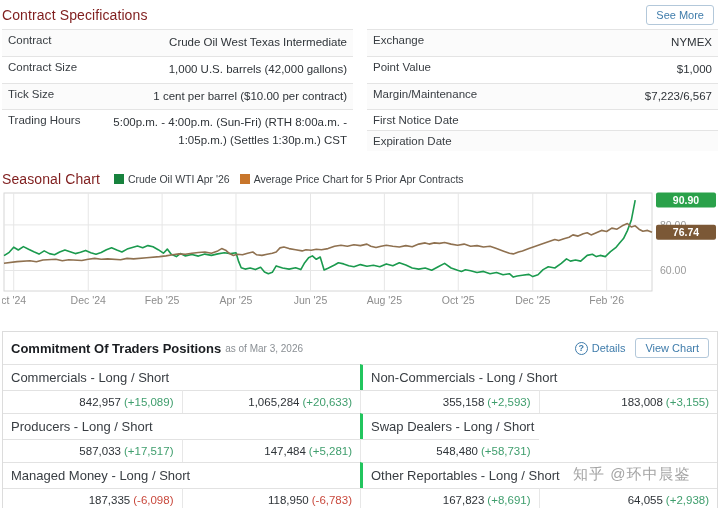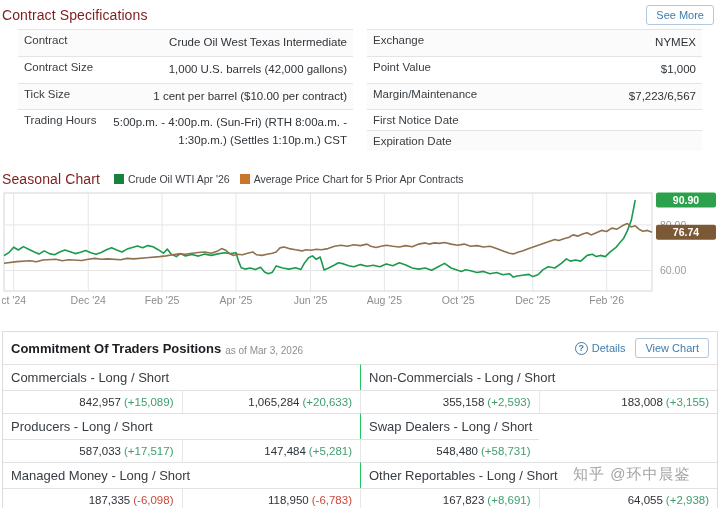--- a/index.html
+++ b/index.html
@@ -8,54 +8,54 @@
   .page { position:relative; width:720px; height:508px; background:#fff; }
 
   
   .sec-head { display:flex; align-items:center; justify-content:space-between;
     padding:5px 6px 4px 2px; }
   .sec-title { font-size:14px; font-weight:normal; color:#7f1d1d; letter-spacing:.1px; }
   .btn { display:inline-block; font-size:11px; color:#3f7cab; background:#fff;
     border:1px solid #b3c8da; border-radius:3px; padding:3px 9px; cursor:pointer; }
 
   
-  .spec-wrap { display:flex; padding:0 18px; }
+  .spec-wrap { display:flex; padding:0 2px; }
   .spec-col { flex:1; }
   .spec-col.left { margin-right:14px; }
   .spec-row { display:flex; justify-content:space-between; align-items:flex-start;
     font-size:11.5px; padding:4px 6px; border-top:1px solid #e4e4e4; min-height:21px; }
   .spec-col .spec-row:nth-child(odd){ background:#fbfbfb; }
   .spec-label { color:#383d42; }
   .spec-value { color:#2e3338; text-align:right; max-width:238px; line-height:1.55; }
 
   
   .seasonal { margin-top:14px; }
   .seasonal-head { display:flex; align-items:center; padding:3px 2px 4px 2px; }
   .legend { display:flex; align-items:center; margin-left:14px; }
   .legend-item { display:flex; align-items:center; margin-right:10px; font-size:10.5px; color:#3a3f44; }
   .swatch { width:10px; height:10px; margin-right:4px; display:inline-block; }
   .chart-box { position:relative; padding:0 2px; }
 
   
   .cot { margin-top:18px; border:1px solid #dcdcdc; margin-left:2px; margin-right:2px; }
   .cot-head { display:flex; align-items:center; justify-content:space-between;
     padding:6px 8px; }
-  .cot-title-wrap { display:flex; align-items:flex-end; }
+  .cot-title-wrap { display:flex; align-items:center; }
   .cot-title { font-size:13px; font-weight:bold; color:#1a1d21; }
   .cot-asof { font-size:10px; color:#8a8f94; margin-left:4px; }
   .cot-actions { display:flex; align-items:center; }
   .details-link { display:flex; align-items:center; font-size:11px; color:#3f7cab;
     margin-right:10px; cursor:pointer; }
   .qmark { display:inline-flex; align-items:center; justify-content:center;
     width:13px; height:13px; border:1px solid #3f7cab; border-radius:50%;
     font-size:9px; font-weight:bold; margin-right:4px; color:#3f7cab; }
   .band-labels { display:grid; grid-template-columns:1fr 1fr; }
   .band-labels > div { font-size:13px; color:#383d42; padding:5px 8px;
     border-top:1px solid #e2e2e2; }
-  .band-labels > div:nth-child(2) { border-left:1px solid #22c55e; }
+  .band-labels > div:nth-child(2) { border-left:3px solid #22c55e; }
   .band-values { display:grid; grid-template-columns:1fr 1fr 1fr 1fr; }
   .band-values > div { font-size:11.5px; text-align:right; padding:5px 8px;
     border-top:1px solid #e2e2e2; color:#2e3338; white-space:nowrap; }
   .band-values > div + div { border-left:1px solid #e7e7e7; }
   .chg { margin-left:3px; }
   .pos { color:#3f9e6d; }
   .neg { color:#c9493d; }
 
   .watermark { position:absolute; left:573px; top:465px; font-size:15px;
     color:rgba(140,140,140,.8); letter-spacing:1px; pointer-events:none; white-space:nowrap; }
@@ -79,21 +79,21 @@
       <div class="spec-row">
         <span class="spec-label">Contract Size</span>
         <span class="spec-value">1,000 U.S. barrels (42,000 gallons)</span>
       </div>
       <div class="spec-row">
         <span class="spec-label">Tick Size</span>
         <span class="spec-value">1 cent per barrel ($10.00 per contract)</span>
       </div>
       <div class="spec-row">
         <span class="spec-label">Trading Hours</span>
-        <span class="spec-value">5:00p.m. - 4:00p.m. (Sun-Fri) (RTH 8:00a.m. - 1:30p.m.) (Settles 1:10p.m.) CST</span>
+        <span class="spec-value">5:00p.m. - 4:00p.m. (Sun-Fri) (RTH 8:00a.m. - 1:05p.m.) (Settles 1:30p.m.) CST</span>
       </div>
     </div>
     <div class="spec-col">
       <div class="spec-row">
         <span class="spec-label">Exchange</span>
         <span class="spec-value">NYMEX</span>
       </div>
       <div class="spec-row">
         <span class="spec-label">Point Value</span>
         <span class="spec-value">$1,000</span>

